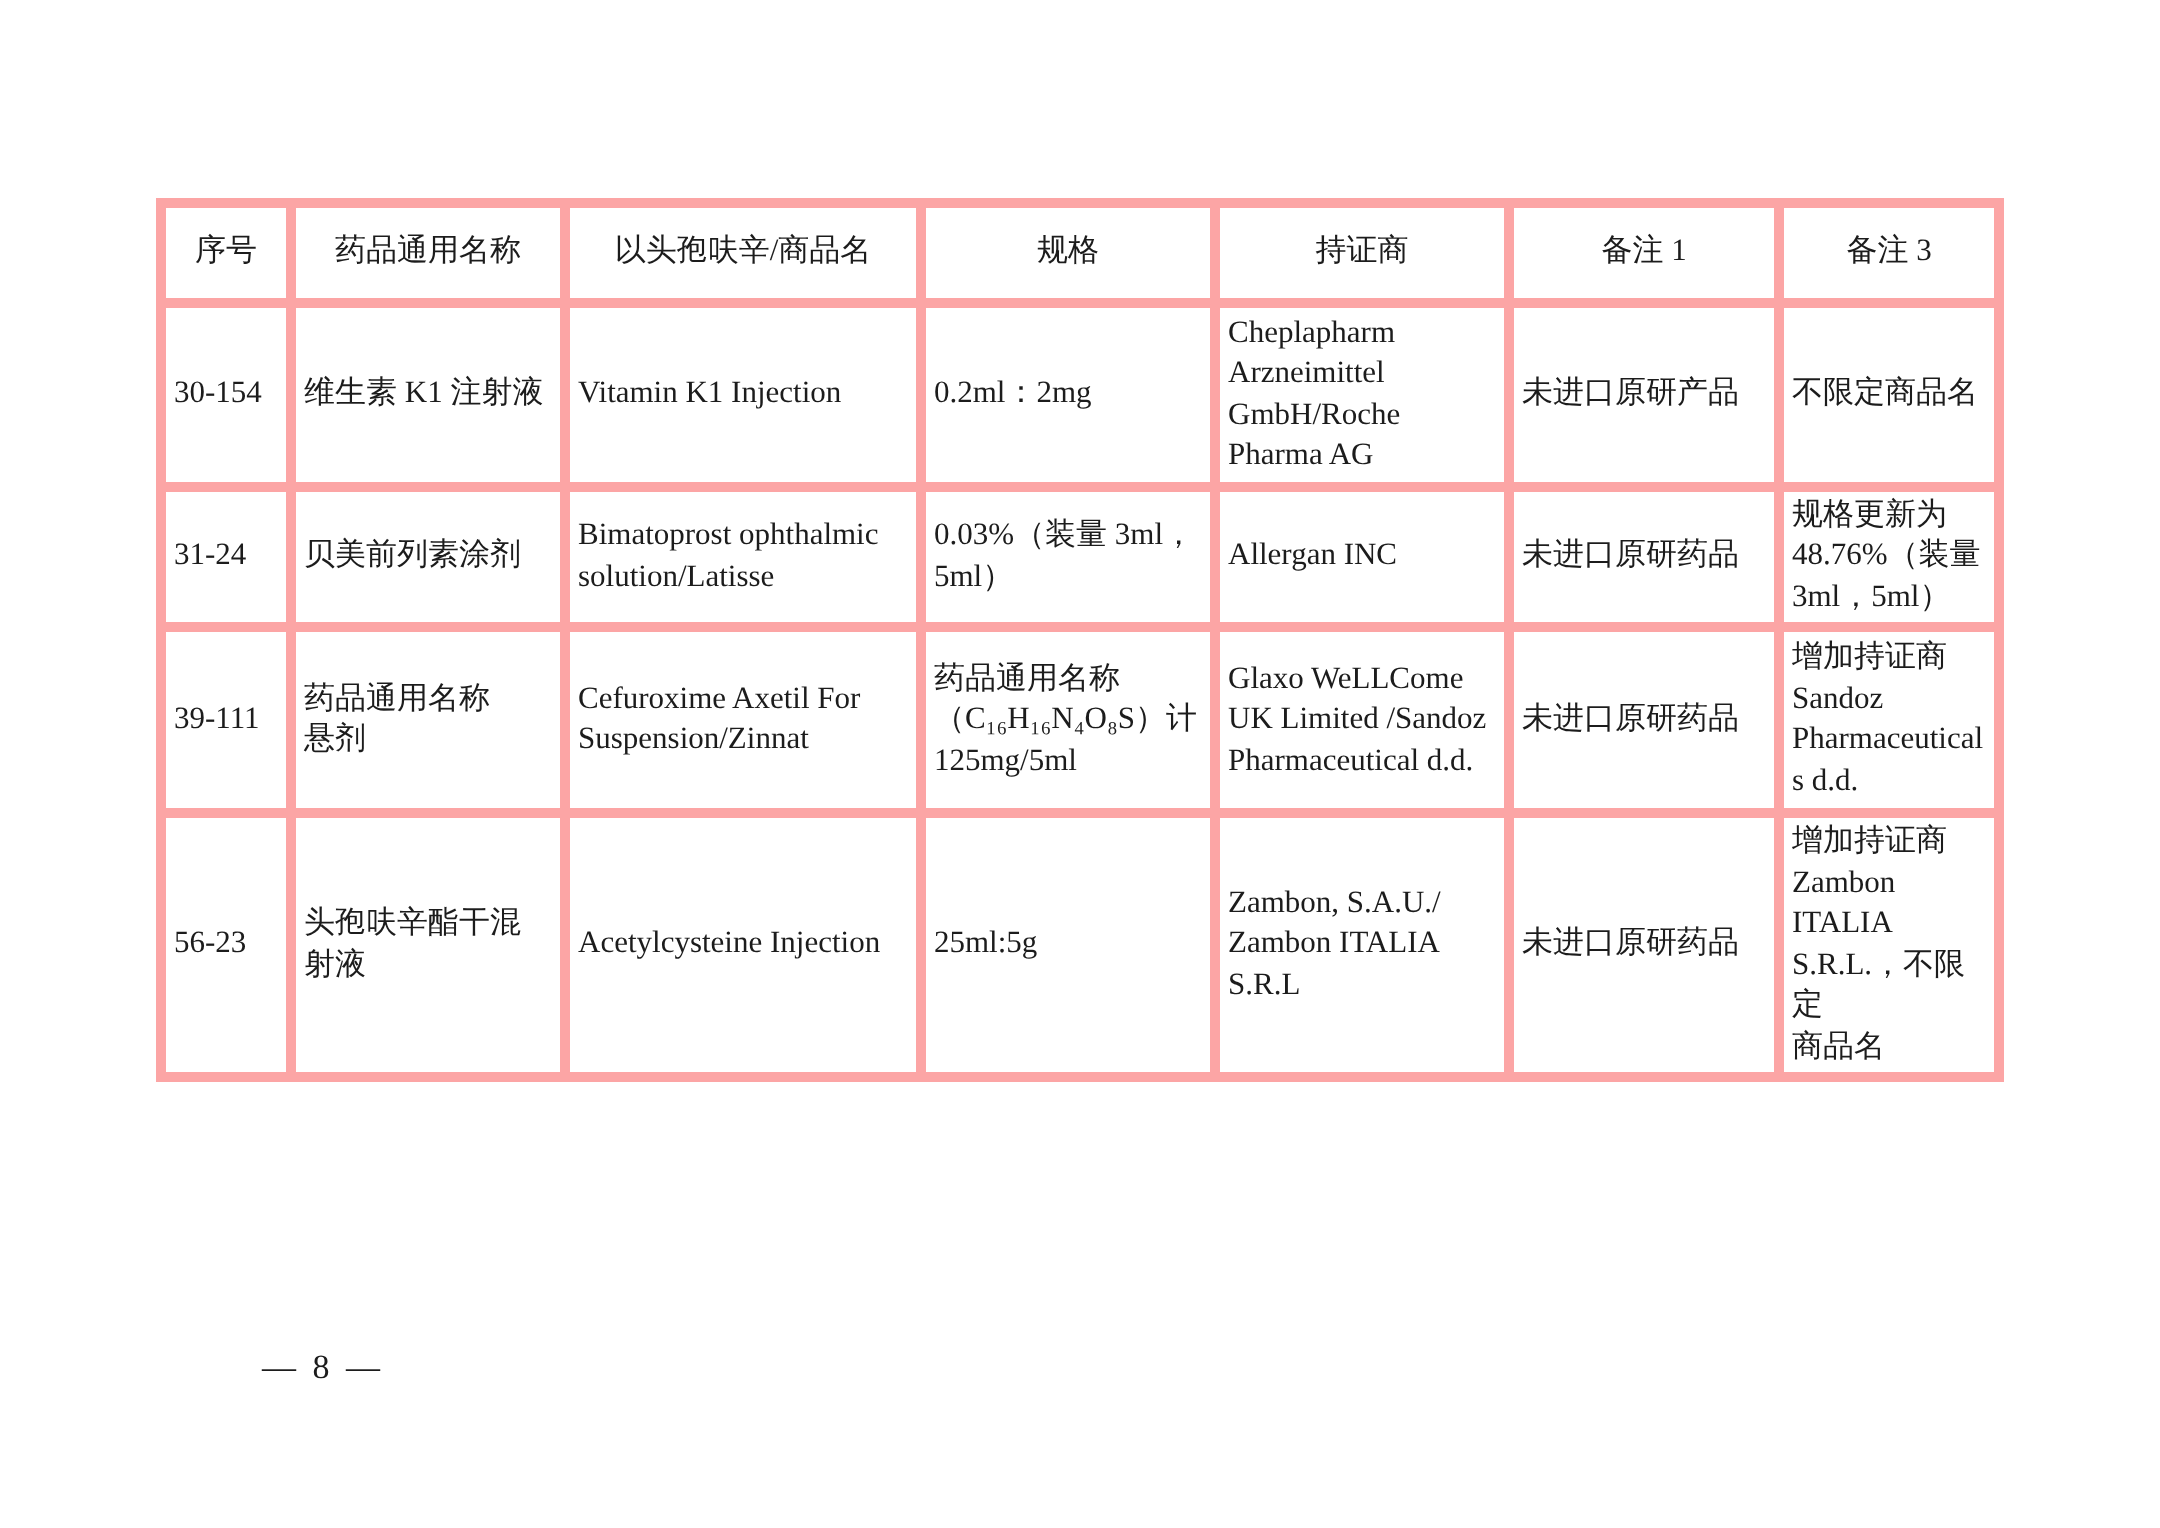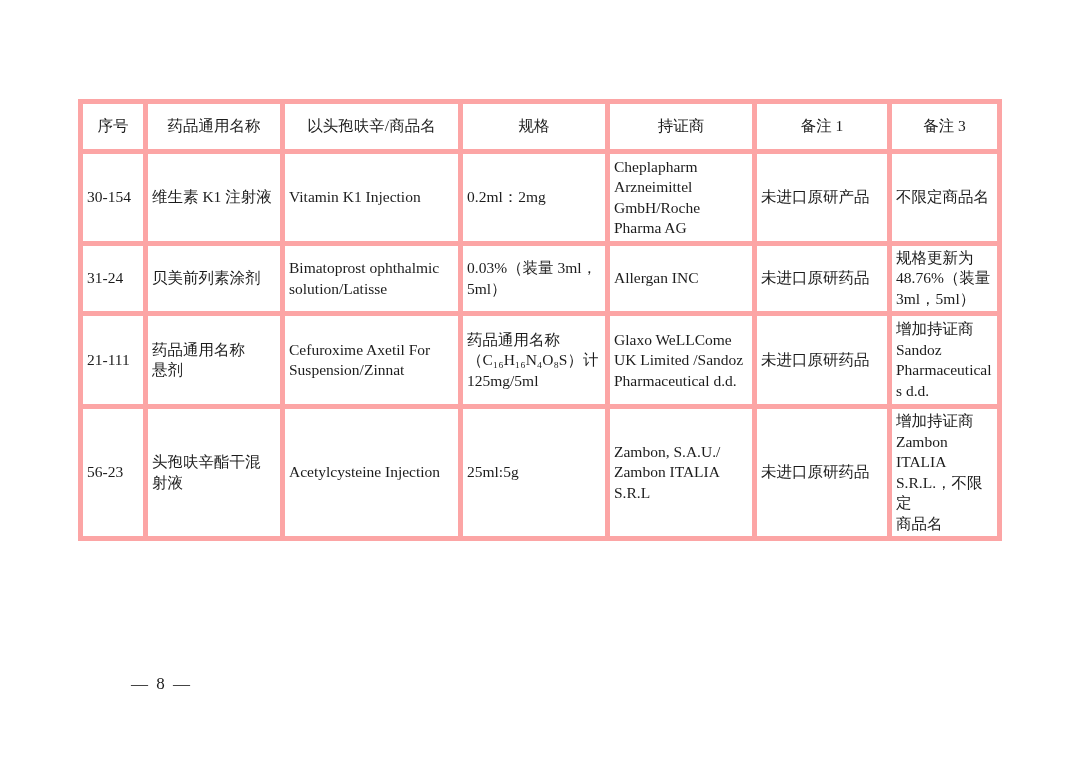--- a/index.html
+++ b/index.html
@@ -96,21 +96,21 @@
 solution/Latisse</td>
         <td>0.03%（装量 3ml，
 5ml）</td>
         <td>Allergan INC</td>
         <td>未进口原研药品</td>
         <td>规格更新为
 48.76%（装量
 3ml，5ml）</td>
       </tr>
       <tr class="row-2">
-        <td>21-111</td>
+        <td>39-111</td>
         <td>药品通用名称
 悬剂</td>
         <td>Cefuroxime Axetil For
 Suspension/Zinnat</td>
         <td>药品通用名称
 （C₁₆H₁₆N₄O₈S）计
 125mg/5ml</td>
         <td>Glaxo WeLLCome
 UK Limited /Sandoz
 Pharmaceutical d.d.</td>

